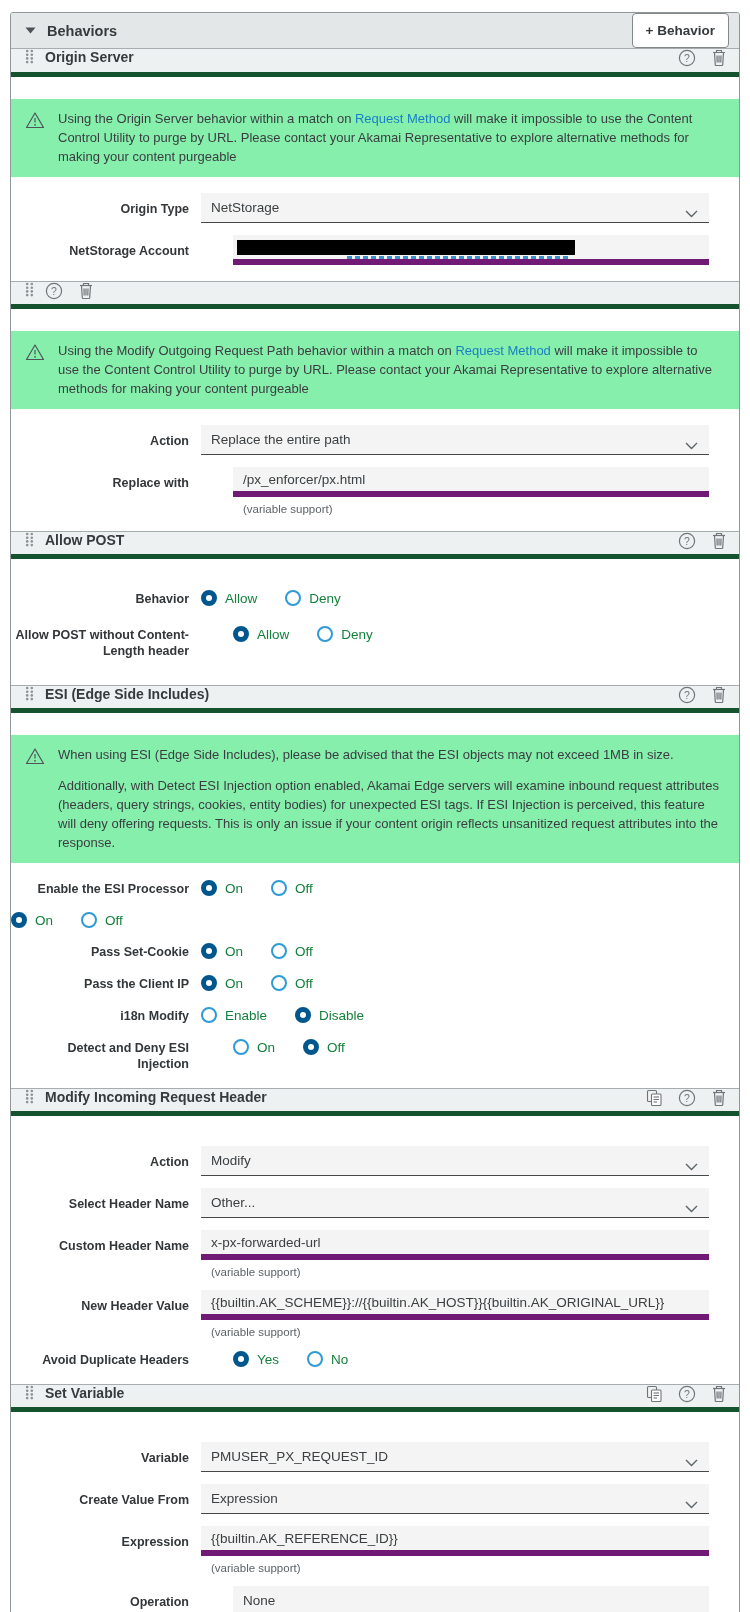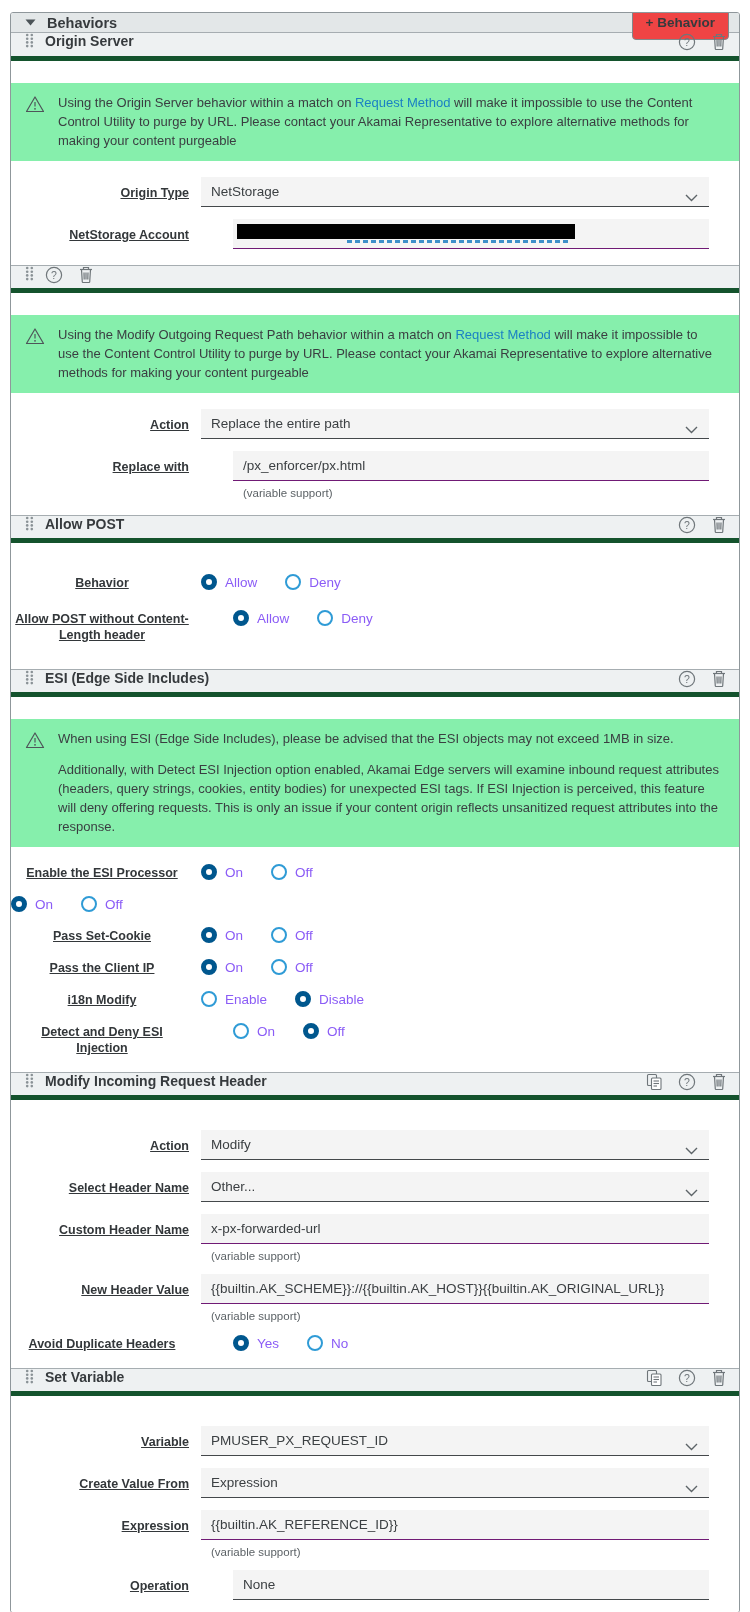--- a/index.html
+++ b/index.html
@@ -11,32 +11,32 @@
   }
   .panel {
     margin: 12px 10px 10px 10px;
     border: 1px solid #8f979b;
     border-radius: 3px;
     background: #fff;
     overflow: hidden;
   }
   
   .top-bar {
-    height: 20px;
+    height: 36px;
     background: #e3e7e8;
     border-bottom: 1px solid #a6adb1;
     display: flex;
     align-items: center;
     justify-content: space-between;
     padding: 0 10px 0 14px;
   }
   .top-bar-left { display: flex; align-items: center; gap: 11px; }
   .top-title { font-size: 14.5px; font-weight: 700; }
   .btn {
-    background: #ef4444;
+    background: #ffffff;
     border: 1px solid #83888b;
     border-radius: 4px;
     padding: 9px 13px;
     font-size: 13.5px;
     font-weight: 600;
     color: #363a3d;
     cursor: pointer;
     font-family: "Liberation Sans", sans-serif;
   }
   
@@ -72,49 +72,48 @@
   .bbody .row:last-child { margin-bottom: 0; gap: 32px; }
   .rlabel {
     width: 190px;
     flex: none;
     text-align: right;
     padding: 8px 12px 0 4px;
     font-size: 12.5px;
     font-weight: 700;
     line-height: 16px;
     color: #33373a;
-    text-decoration: underline;
   }
   .fcol { flex: 1; margin-right: 30px; }
   .field {
     position: relative;
     height: 30px;
     background: #f4f4f4;
     display: flex;
     align-items: center;
     padding: 0 30px 0 10px;
   }
   .field.select { border-bottom: 1.5px solid #44484b; cursor: pointer; }
-  .field.text { border-bottom: 1px solid #701a75; cursor: text; padding-right: 10px; }
+  .field.text { border-bottom: 6px solid #701a75; cursor: text; padding-right: 10px; }
   .fval { font-size: 13.5px; color: #3c4043; white-space: nowrap; overflow: hidden; }
   .chev { position: absolute; right: 11px; top: 11px; }
   .hint { font-size: 11.5px; color: #5c6266; margin: 6px 0 0 10px; }
   
   .radio-row { margin-bottom: 14px; }
-  .radio-row .rlabel { padding-top: 2px; text-align: center; }
+  .radio-row .rlabel { padding-top: 2px; }
   .opts { display: flex; align-items: center; gap: 28px; padding-top: 1px; }
   .opt { display: flex; align-items: center; gap: 8px; cursor: pointer; }
   .rdot {
     width: 16px; height: 16px;
     border-radius: 50%;
     border: 2px solid #2f9bd6;
     background: #fff;
   }
   .rdot.checked { border: 5.5px solid #00578e; }
-  .olabel { font-size: 13.5px; color: #8b5cf6; }
+  .olabel { font-size: 13.5px; color: #15803d; }
   
   .redacted-bar {
     position: absolute;
     left: 4px; top: 5px;
     width: 71%; height: 15px;
     background: #000;
   }
   .redacted-peek {
     position: absolute;
     left: 24%; top: 21px;

